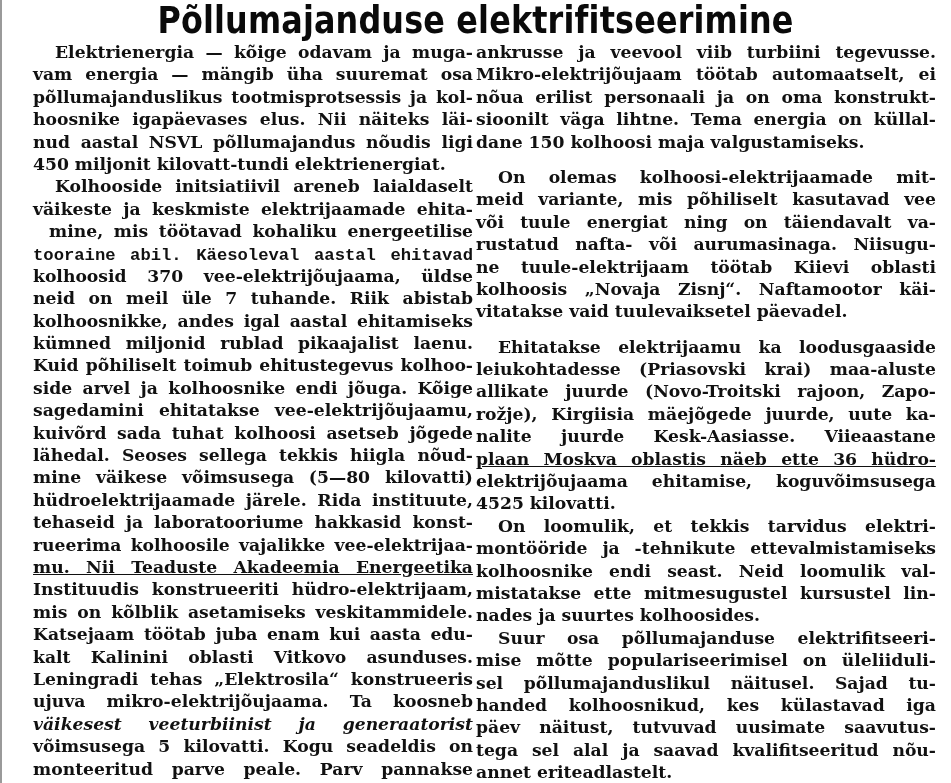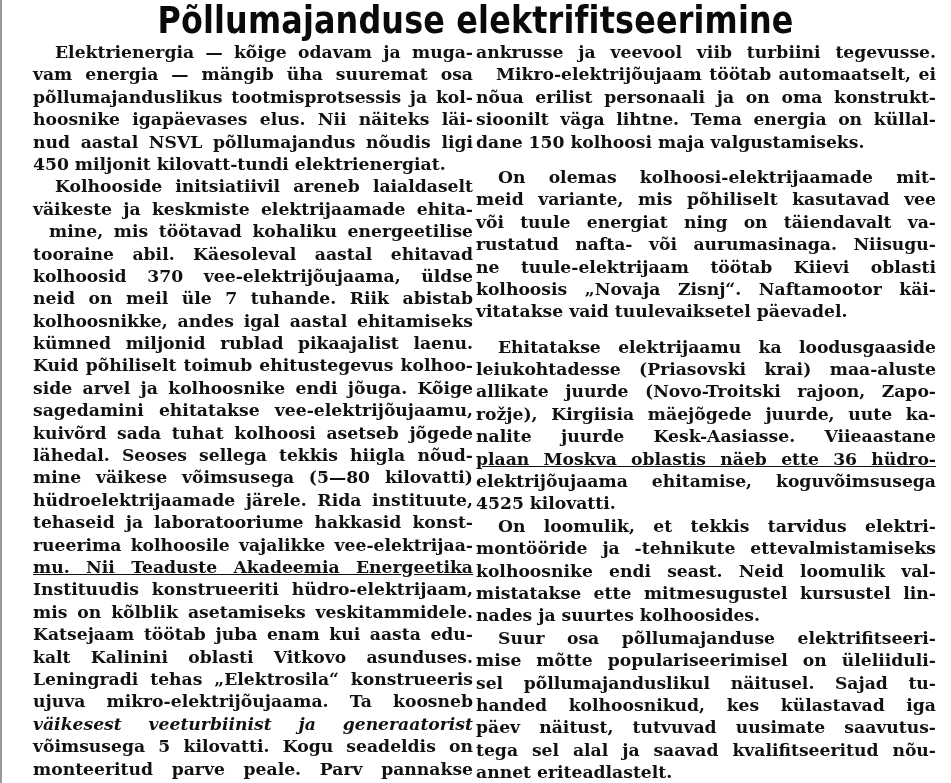--- a/index.html
+++ b/index.html
@@ -82,21 +82,21 @@
 <div class="column col-left">
   <span class="line indent"><span style="white-space: nowrap; word-spacing: 0px;">Elektrienergia — kõige odavam ja muga-</span></span>
   <span class="line"><span style="white-space: nowrap; word-spacing: 0px;">vam energia — mängib üha suuremat osa</span></span>
   <span class="line"><span style="white-space: nowrap; word-spacing: 0px;">põllumajanduslikus tootmisprotsessis ja kol-</span></span>
   <span class="line"><span style="white-space: nowrap; word-spacing: 0px;">hoosnike igapäevases elus. Nii näiteks läi-</span></span>
   <span class="line"><span style="white-space: nowrap; word-spacing: 0px;">nud aastal NSVL põllumajandus nõudis ligi</span></span>
   <span class="line last"><span style="white-space: nowrap;">450 miljonit kilovatt-tundi elektrienergiat.</span></span>
   <span class="line indent"><span style="white-space: nowrap; word-spacing: 0px;">Kolhooside initsiatiivil areneb laialdaselt</span></span>
   <span class="line"><span style="white-space: nowrap; word-spacing: 0px;">väikeste ja keskmiste elektrijaamade ehita-</span></span>
   <span class="line"><span style="white-space: nowrap; word-spacing: 0px; margin-left: 16px;">mine, mis töötavad kohaliku energeetilise</span></span>
-  <span class="line"><span style="white-space: nowrap; word-spacing: 0px;">tooraine abil. Käesoleval aastal ehitavad</span></span>
+  <span class="line"><span style="white-space: nowrap; word-spacing: 0px; font-family: Liberation Mono, monospace;">tooraine abil. Käesoleval aastal ehitavad</span></span>
   <span class="line"><span style="white-space: nowrap; word-spacing: 0px;">kolhoosid 370 vee-elektrijõujaama, üldse</span></span>
   <span class="line"><span style="white-space: nowrap; word-spacing: 0px;">neid on meil üle 7 tuhande. Riik abistab</span></span>
   <span class="line"><span style="white-space: nowrap; word-spacing: 0px;">kolhoosnikke, andes igal aastal ehitamiseks</span></span>
   <span class="line"><span style="white-space: nowrap; word-spacing: 0px;">kümned miljonid rublad pikaajalist laenu.</span></span>
   <span class="line"><span style="white-space: nowrap; word-spacing: 0px;">Kuid põhiliselt toimub ehitustegevus kolhoo-</span></span>
   <span class="line"><span style="white-space: nowrap; word-spacing: 0px;">side arvel ja kolhoosnike endi jõuga. Kõige</span></span>
   <span class="line"><span style="white-space: nowrap; word-spacing: 0px;">sagedamini ehitatakse vee-elektrijõujaamu,</span></span>
   <span class="line"><span style="white-space: nowrap; word-spacing: 0px;">kuivõrd sada tuhat kolhoosi asetseb jõgede</span></span>
   <span class="line"><span style="white-space: nowrap; word-spacing: 0px;">lähedal. Seoses sellega tekkis hiigla nõud-</span></span>
   <span class="line"><span style="white-space: nowrap; word-spacing: 0px;">mine väikese võimsusega (5—80 kilovatti)</span></span>
@@ -111,21 +111,21 @@
   <span class="line"><span style="white-space: nowrap; word-spacing: 0px;">Leningradi tehas „Elektrosila“ konstrueeris</span></span>
   <span class="line"><span style="white-space: nowrap; word-spacing: 0px;">ujuva mikro-elektrijõujaama. Ta koosneb</span></span>
   <span class="line"><span style="white-space: nowrap; word-spacing: 0px; font-style: italic;">väikesest veeturbiinist ja generaatorist</span></span>
   <span class="line"><span style="white-space: nowrap; word-spacing: 0px;">võimsusega 5 kilovatti. Kogu seadeldis on</span></span>
   <span class="line"><span style="white-space: nowrap; word-spacing: 0px;">monteeritud parve peale. Parv pannakse</span></span>
 </div>
 
 <div class="column col-right">
   <div>
     <span class="line"><span style="white-space: nowrap; word-spacing: 0px;">ankrusse ja veevool viib turbiini tegevusse.</span></span>
-    <span class="line"><span style="white-space: nowrap; word-spacing: 0px; margin-left: 20px;">Mikro-elektrijõujaam töötab automaatselt, ei</span></span>
+    <span class="line"><span style="white-space: nowrap; word-spacing: 0px;">Mikro-elektrijõujaam töötab automaatselt, ei</span></span>
     <span class="line"><span style="white-space: nowrap; word-spacing: 0px;">nõua erilist personaali ja on oma konstrukt-</span></span>
     <span class="line"><span style="white-space: nowrap; word-spacing: 0px;">sioonilt väga lihtne. Tema energia on küllal-</span></span>
     <span class="line last"><span style="white-space: nowrap;">dane 150 kolhoosi maja valgustamiseks.</span></span>
   </div>
   <span class="gap"></span>
   <div>
     <span class="line indent"><span style="white-space: nowrap; word-spacing: 0px;">On olemas kolhoosi-elektrijaamade mit-</span></span>
     <span class="line"><span style="white-space: nowrap; word-spacing: 0px;">meid variante, mis põhiliselt kasutavad vee</span></span>
     <span class="line"><span style="white-space: nowrap; word-spacing: 0px;">või tuule energiat ning on täiendavalt va-</span></span>
     <span class="line"><span style="white-space: nowrap; word-spacing: 0px;">rustatud nafta- või aurumasinaga. Niisugu-</span></span>

